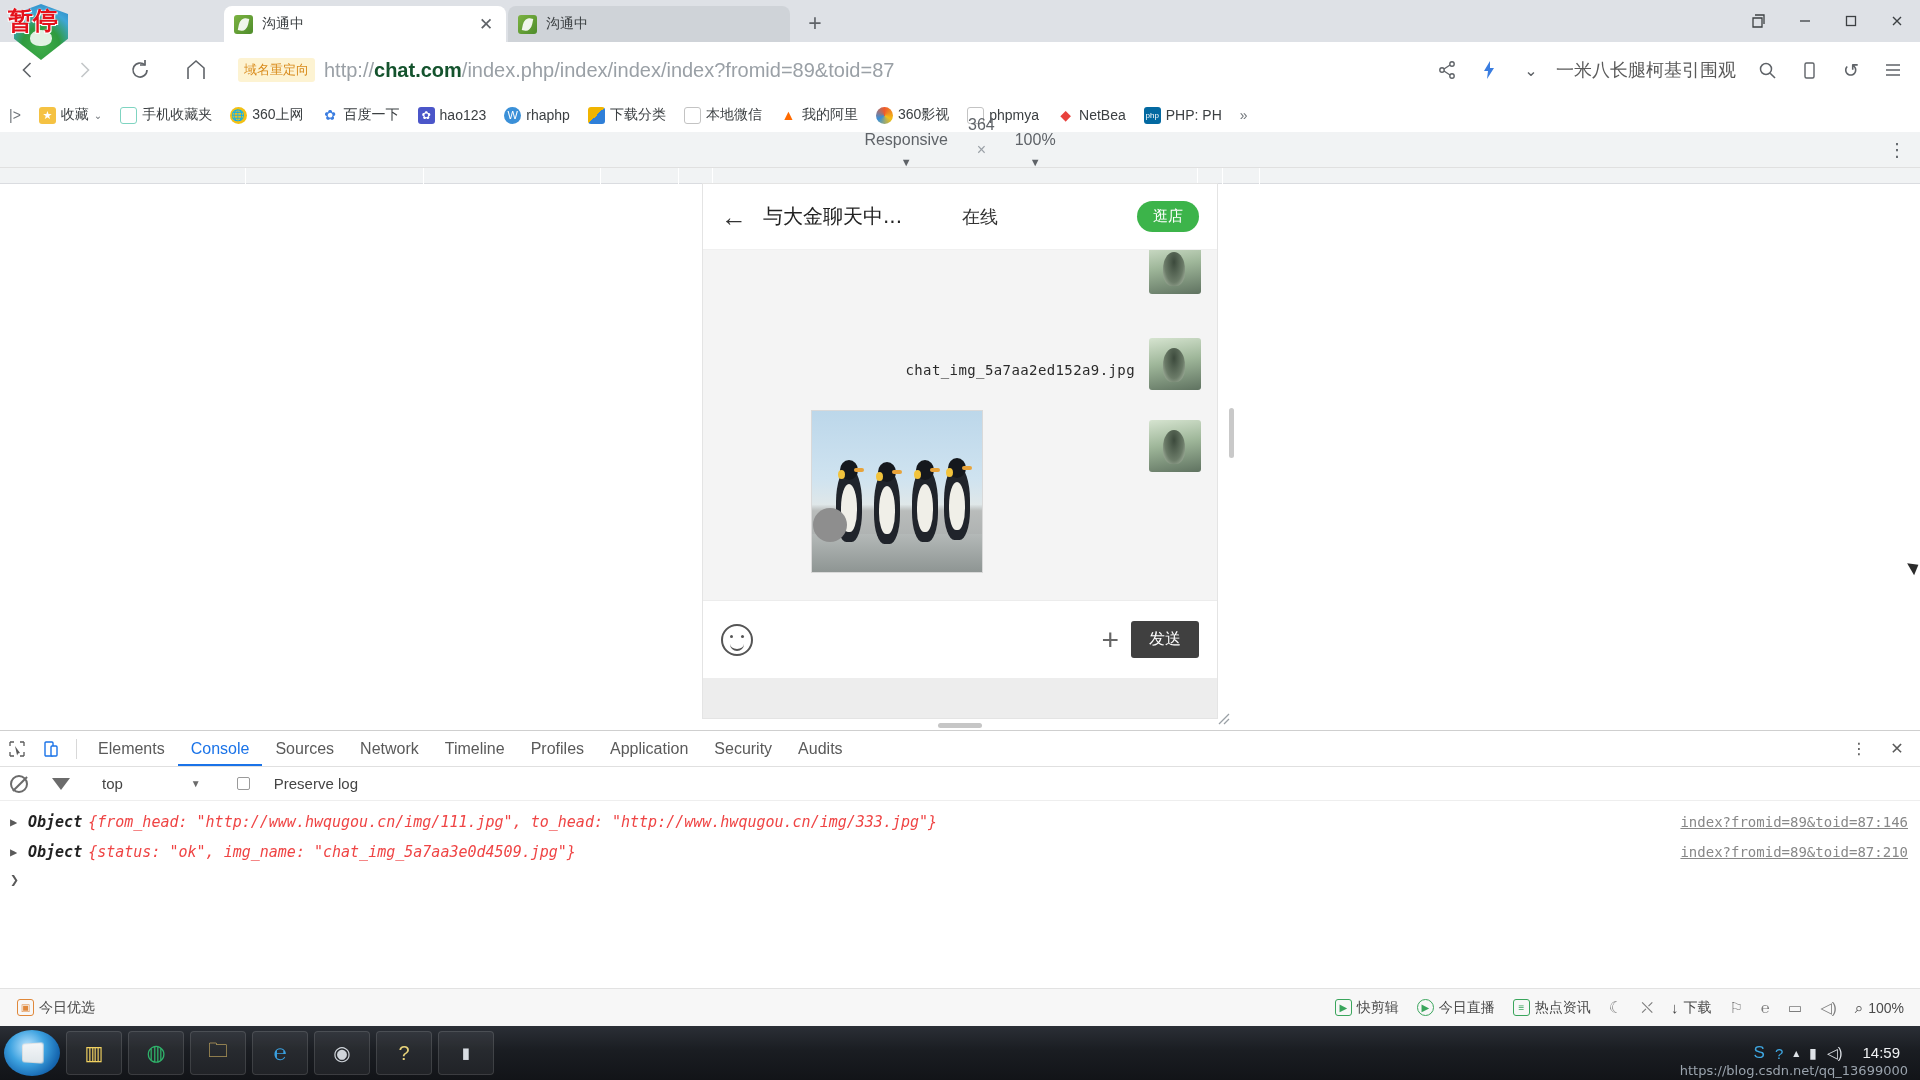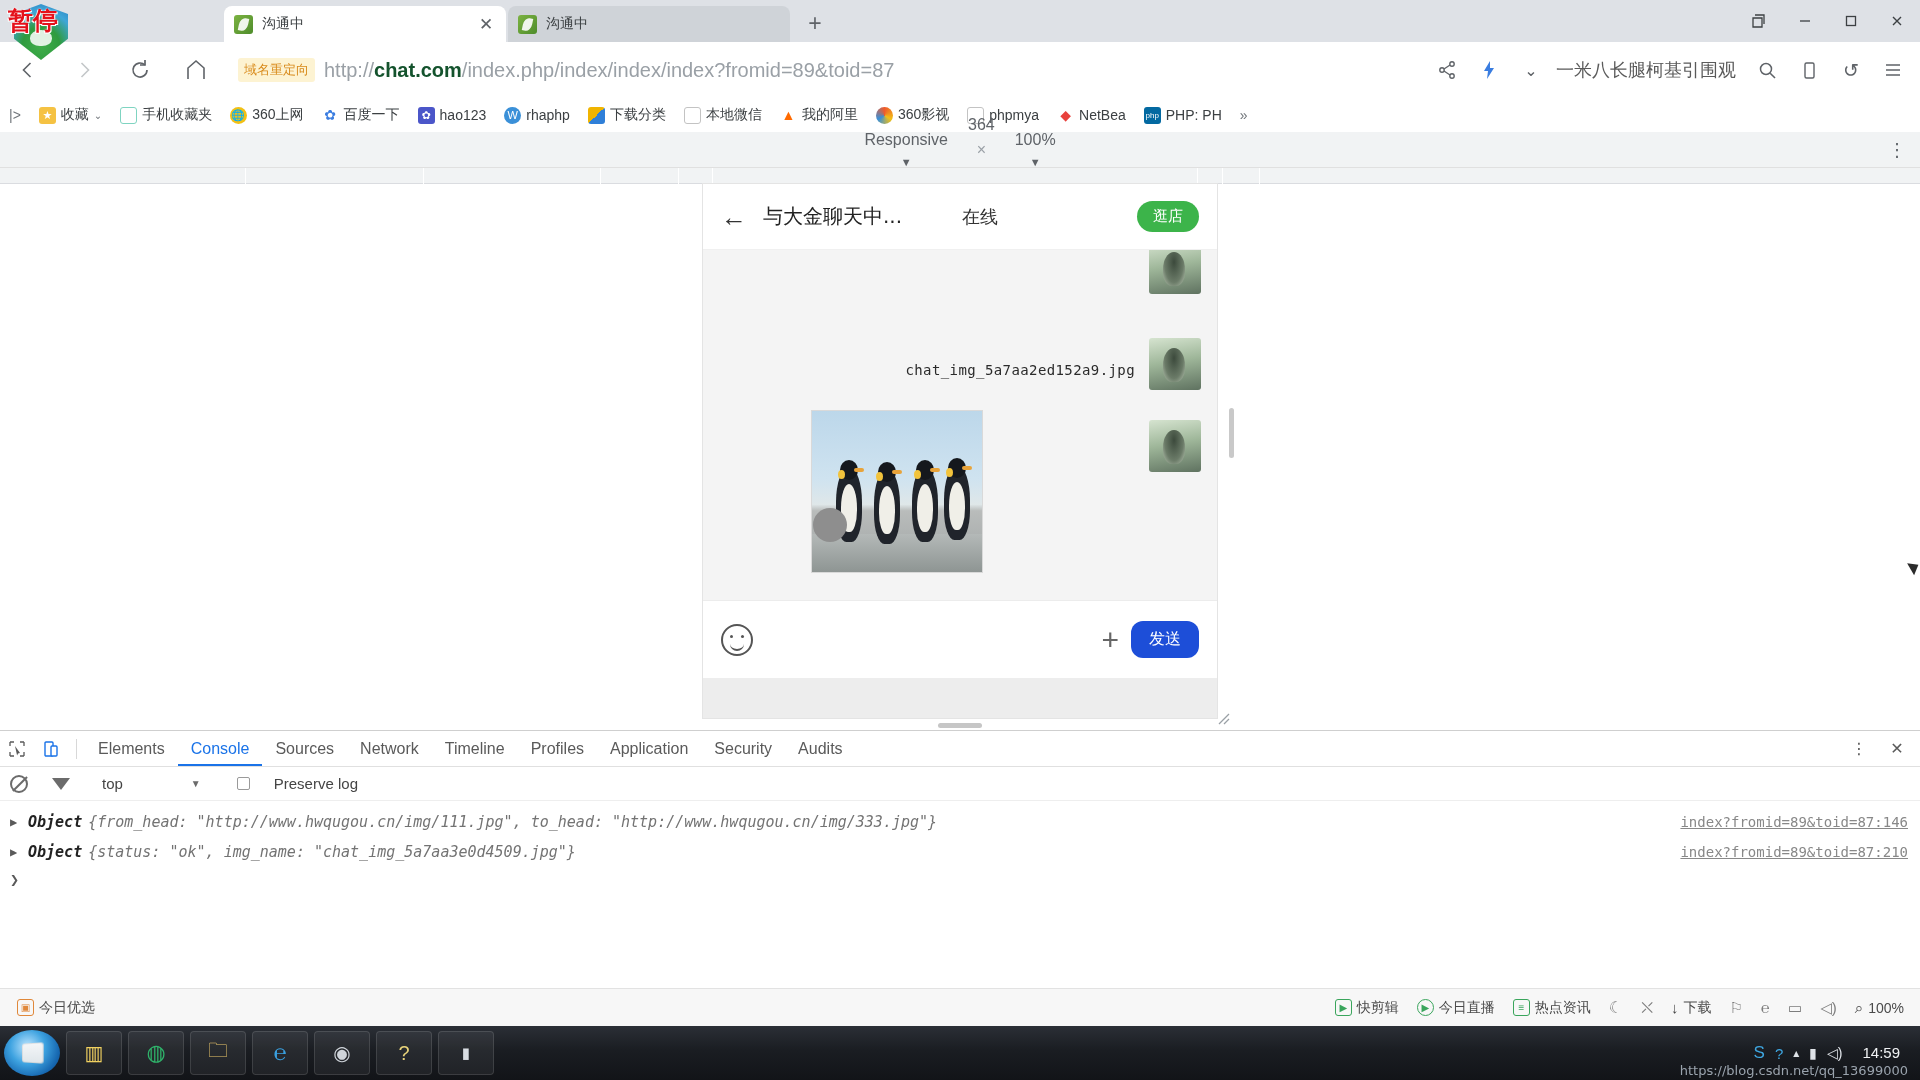--- a/index.html
+++ b/index.html
@@ -209,21 +209,21 @@
     padding: 0 18px; gap: 12px; border-top:1px solid #ececec;
   }
   .smiley {
     width: 32px; height: 32px; border-radius:50%; border: 2px solid #555; position: relative;
   }
   .smiley::before{ content:""; position:absolute; left:7px; top:9px; width:3px;height:3px;background:#555;border-radius:50%;
                    box-shadow: 11px 0 0 #555; }
   .smiley::after { content:""; position:absolute; left:7px; top:16px; width:14px;height:7px;
                    border-bottom:2px solid #555; border-radius: 0 0 14px 14px;}
   .plus-btn { margin-left:auto; font-size: 30px; color:#666; font-weight: 300; line-height:1;}
-  .send-btn { background:#1d4ed8; color:#fff; font-size:16px; padding: 8px 18px; border-radius:12px;
+  .send-btn { background:#404040; color:#fff; font-size:16px; padding: 8px 18px; border-radius:3px;
               font-family:"DejaVu Sans", sans-serif; }
 
   
   .devtools {
     position:absolute; top: 730px; left: 0; width: 1920px; height: 258px;
     background:#ffffff; border-top: 1px solid #cfcfcf;
   }
   .dt-tabs {
     height: 36px; display:flex; align-items:center; gap: 0;
     border-bottom: 1px solid #e0e0e0; font-size: 16px; color: #5a5a5a;
@@ -241,21 +241,21 @@
   .ban-ico{ width:18px;height:18px;border:2px solid #6b6b6b;border-radius:50%;position:relative;}
   .ban-ico::after{content:"";position:absolute;left:-2px;top:6px;width:20px;height:2px;background:#6b6b6b;transform:rotate(-45deg);}
   .funnel{ width:0;height:0;border-left:9px solid transparent;border-right:9px solid transparent;border-top:12px solid #6b6b6b;}
   .chk { width:13px;height:13px;border:1px solid #9a9a9a;border-radius:2px;background:#fff;}
   .console-body { padding: 6px 0 0 0; font-family:"DejaVu Sans Mono", monospace; font-size: 15px;}
   .log-row {
     display:flex; align-items:center; height: 30px; padding: 0 10px; position: relative;
   }
   .disc { color:#5a5a5a; font-size: 12px; width: 18px; }
   .obj-label { color:#222; font-style: italic; font-weight: 700; margin-right: 6px;}
-  .obj-body { color:#737373; font-style: italic;}
+  .obj-body { color:#ef4444; font-style: italic;}
   .src-link { position:absolute; right: 12px; color:#888; text-decoration: underline; font-size: 14px;}
   .prompt-row { padding: 4px 10px; color:#5a5a5a; font-size: 15px;}
 
   
   .statusbar {
     position:absolute; top: 988px; left:0; width: 1920px; height: 38px;
     background:#f7f7f7; border-top:1px solid #e2e2e2;
     display:flex; align-items:center; font-size: 14px; color:#4a4a4a;
   }
   .sb-item{ display:flex; align-items:center; gap:5px; padding: 0 9px; white-space:nowrap;}

